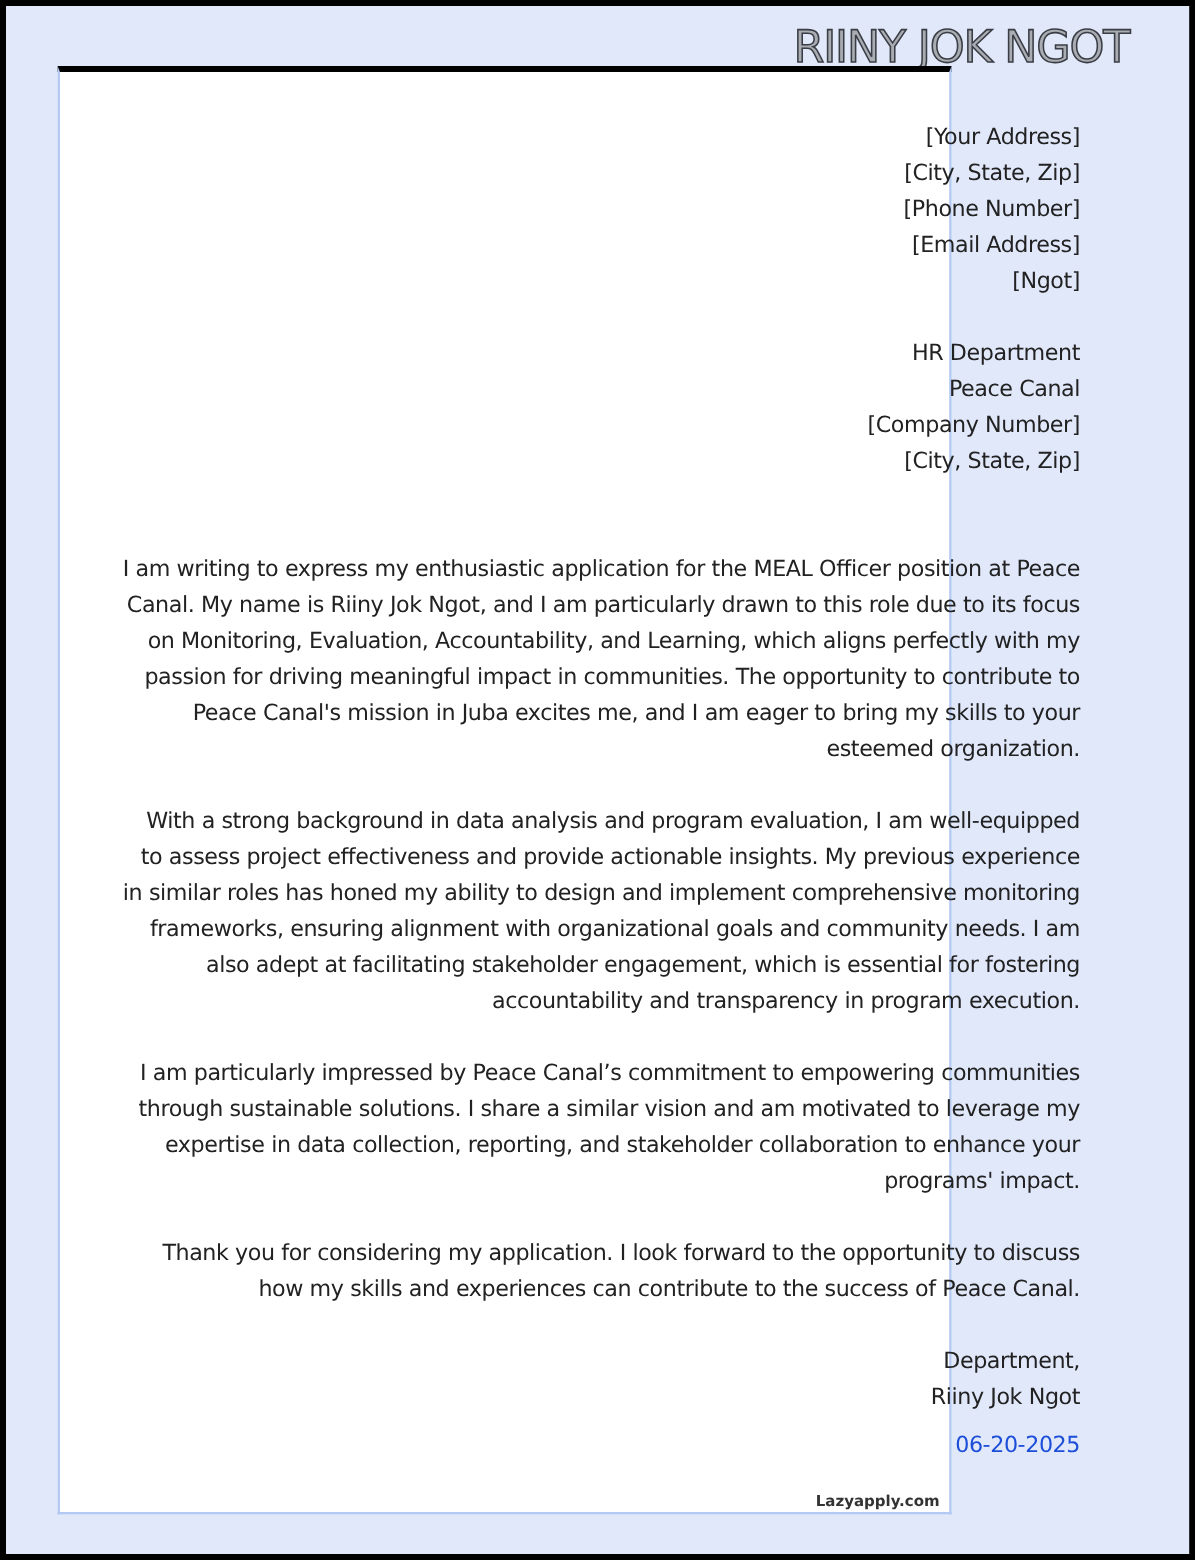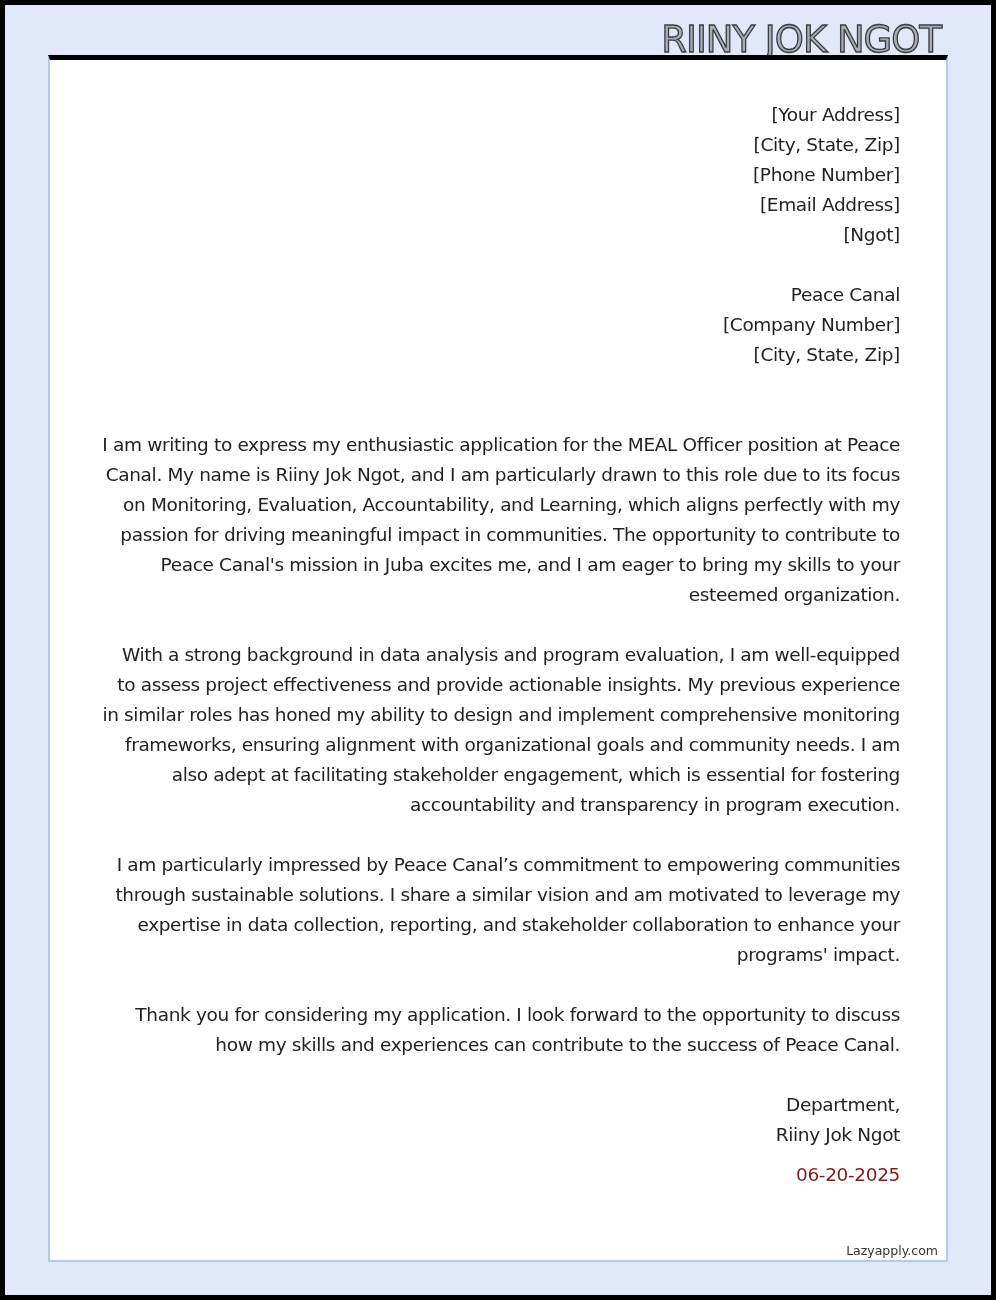--- a/index.html
+++ b/index.html
@@ -23,21 +23,21 @@
       line-height: 42px;
       letter-spacing: -1px;
       color: #a9acb3;
       -webkit-text-stroke: 1.3px #3a3d44;
       white-space: nowrap;
     }
     .page {
       position: absolute;
       left: 43px;
       top: 50px;
-      width: 900px;
+      width: 745px;
       height: 1207px;
       background: #fff;
       border-left: 2px solid #b3c9f2;
       border-right: 2px solid #b3c9f2;
       border-bottom: 2px solid #b3c9f2;
       border-top: 5px solid #000;
     }
     .content {
       position: absolute;
       left: 50px;
@@ -46,31 +46,32 @@
       font-size: 18.5px;
       line-height: 30px;
       color: #222;
       font-family: "DejaVu Sans", sans-serif;
       letter-spacing: -0.35px;
     }
     .line { display: block; white-space: nowrap; }
     .gap { height: 30px; }
     .para { display: block; }
     .date {
-      color: #7f1d1d;
+      color: #1d4ed8;
       margin-top: 10px;
       display: block;
     }
     .watermark {
       position: absolute;
       right: 8px;
       bottom: 2px;
       font-size: 12.5px;
       color: #333;
       font-family: "DejaVu Sans", sans-serif;
+      font-weight: bold;
     }
   </style>
 </head>
 <body>
 
 <div class="frame">
   <div class="header-name">RIINY JOK NGOT</div>
 
   <div class="page">
     <div class="content">
@@ -79,20 +80,21 @@
         <span class="line">[Your Address]</span>
         <span class="line">[City, State, Zip]</span>
         <span class="line">[Phone Number]</span>
         <span class="line">[Email Address]</span>
         <span class="line">[Ngot]</span>
       </div>
 
       <div class="gap"></div>
 
       <div>
+        <span class="line">HR Department</span>
         <span class="line">Peace Canal</span>
         <span class="line">[Company Number]</span>
         <span class="line">[City, State, Zip]</span>
       </div>
 
       <div class="gap"></div>
 
 
       <div class="gap"></div>
 

